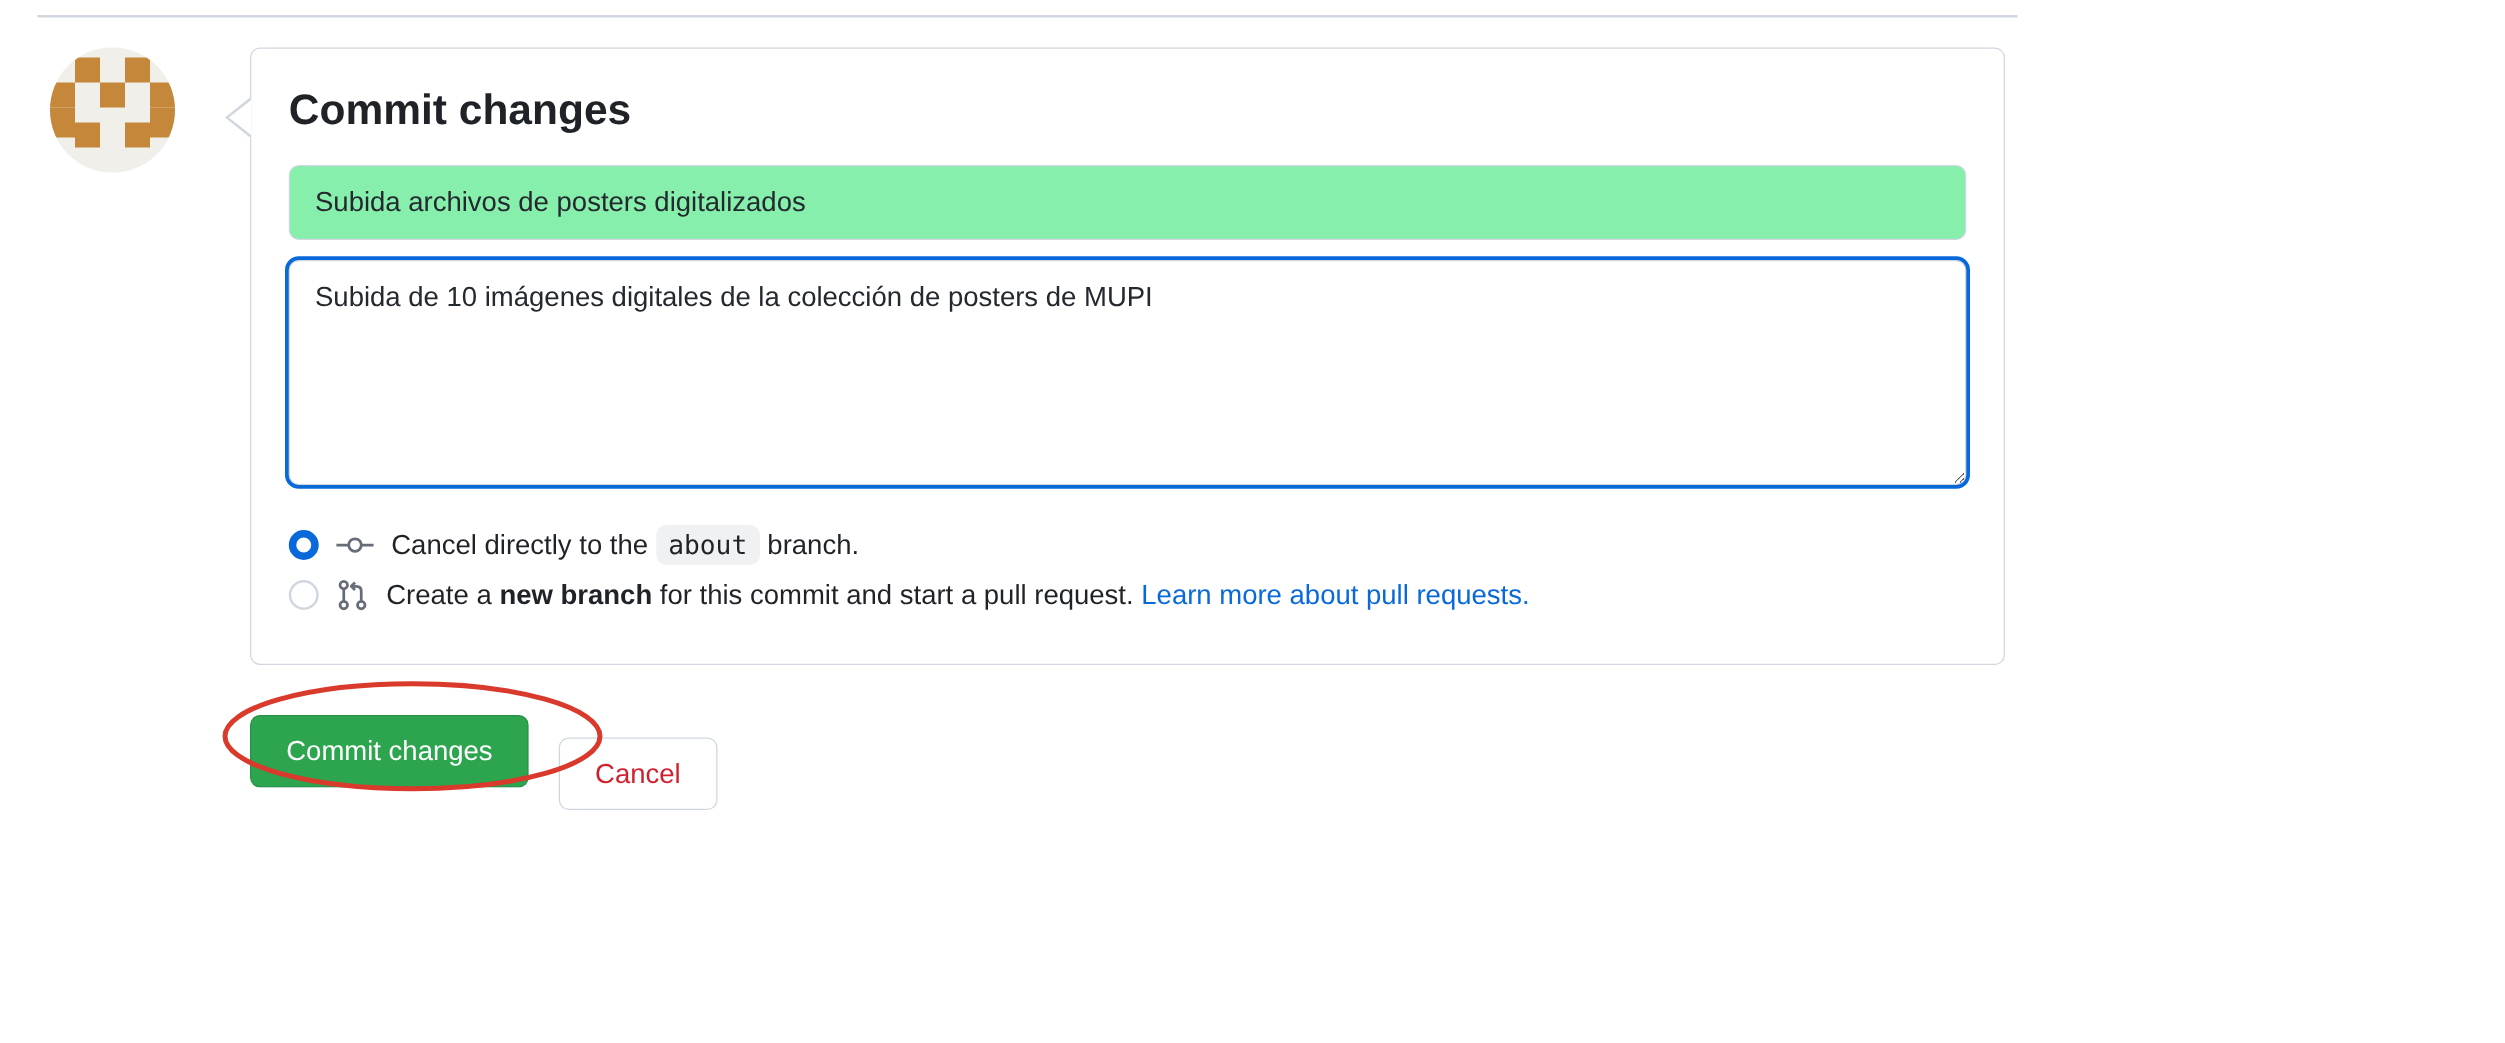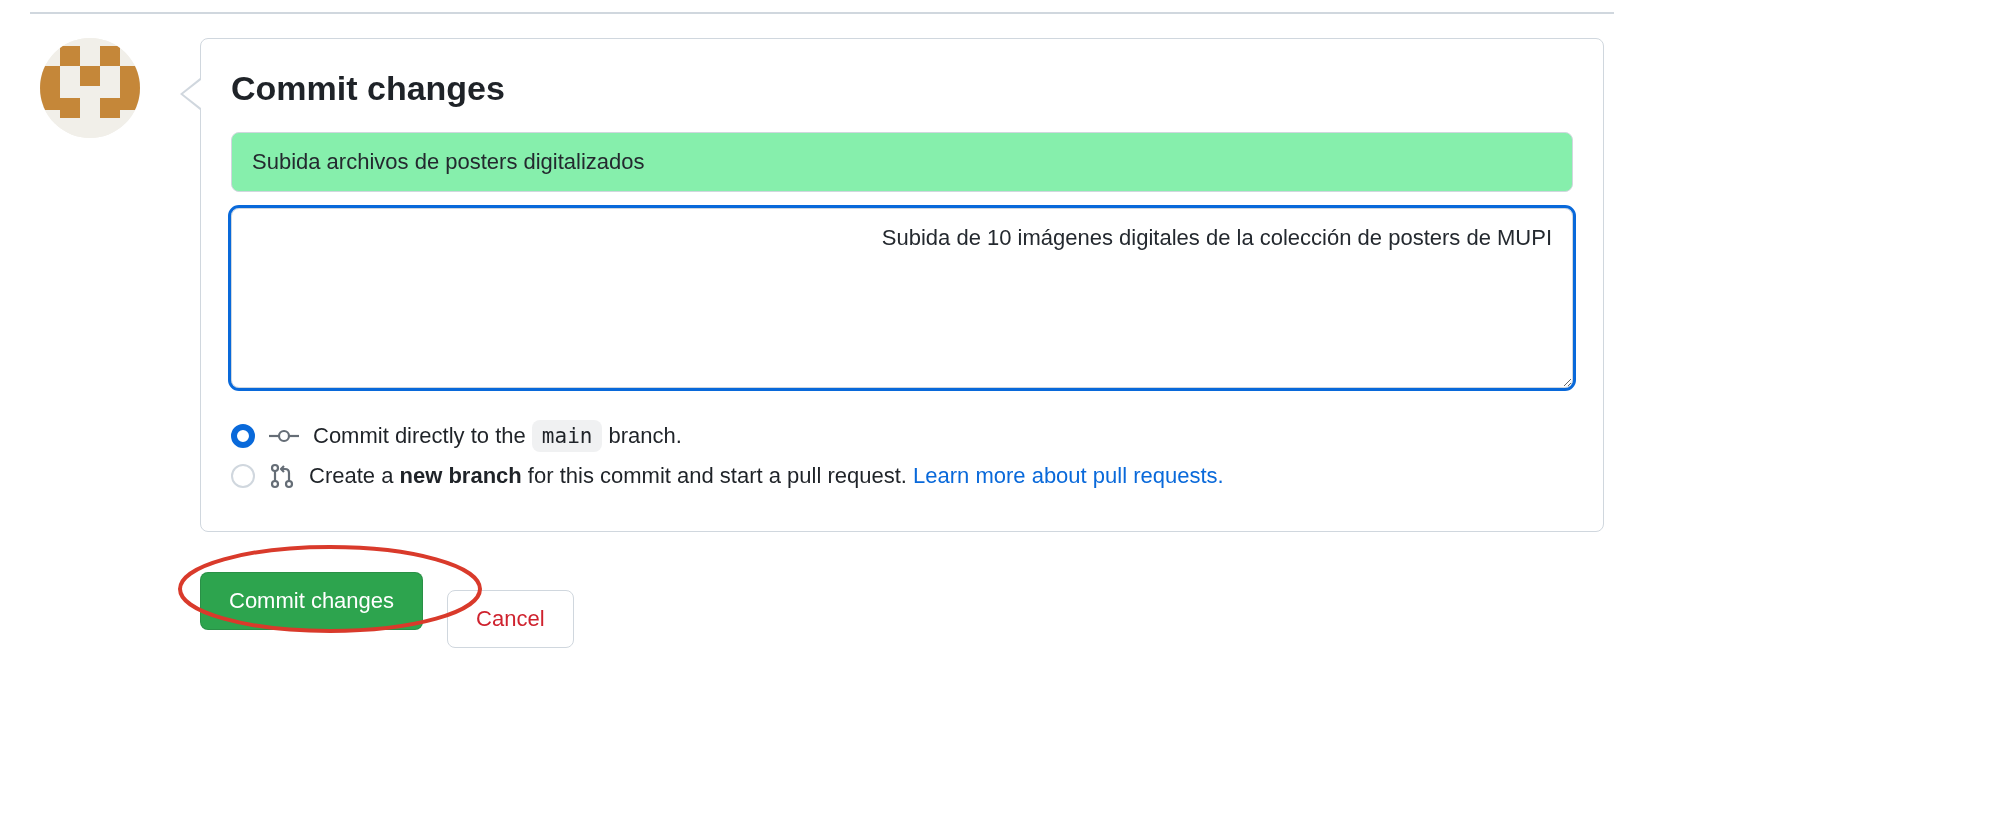--- a/index.html
+++ b/index.html
@@ -100,21 +100,20 @@
     font-family: inherit;
     padding: 16px 20px;
     margin-top: 16px;
     border: 1.5px solid #d0d7de;
     border-radius: 8px;
     background: #ffffff;
     color: #24292f;
     resize: vertical;
     outline: 3px solid #0969da;
     outline-offset: 0;
-    text-align: right;
   }
   .branch-options {
     margin-top: 30px;
   }
   .branch-option {
     display: flex;
     align-items: center;
     gap: 14px;
     font-size: 22px;
     margin-bottom: 14px;
@@ -241,22 +240,22 @@
           <label class="branch-option">
             <span class="radio checked"></span>
             <span class="opt-icon">
               <svg width="30" height="22" viewBox="0 0 30 22">
                 <circle cx="15" cy="11" r="5" fill="none" stroke="#656d76" stroke-width="2.2"></circle>
                 <line x1="0" y1="11" x2="10" y2="11" stroke="#656d76" stroke-width="2.2"></line>
                 <line x1="20" y1="11" x2="30" y2="11" stroke="#656d76" stroke-width="2.2"></line>
               </svg>
             </span>
             <span class="opt-text">
-              <span>Commit directly to the </span>
-              <span class="branch-name">main</span>
+              <span>Cancel directly to the </span>
+              <span class="branch-name">about</span>
               <span> branch.</span>
             </span>
           </label>
 
           <label class="branch-option">
             <span class="radio"></span>
             <span class="opt-icon">
               <svg width="26" height="26" viewBox="0 0 26 26">
                 <circle cx="6" cy="5" r="3" fill="none" stroke="#656d76" stroke-width="2.2"></circle>
                 <circle cx="6" cy="21" r="3" fill="none" stroke="#656d76" stroke-width="2.2"></circle>

